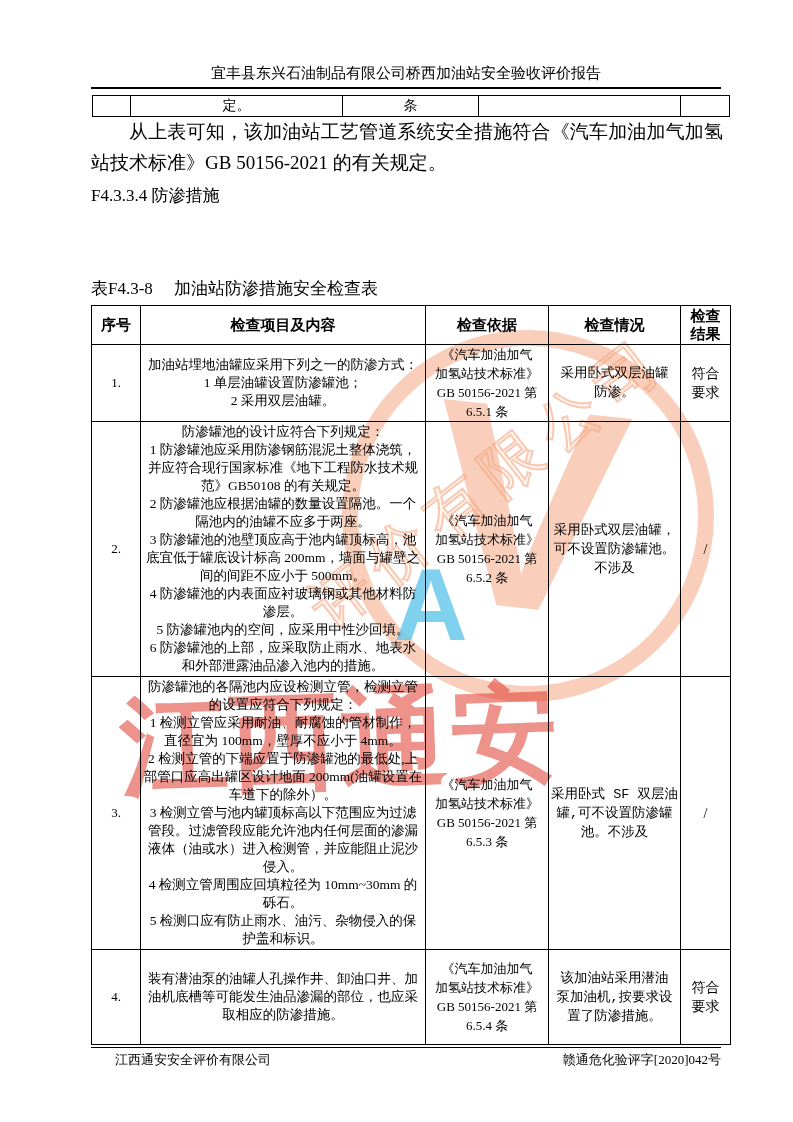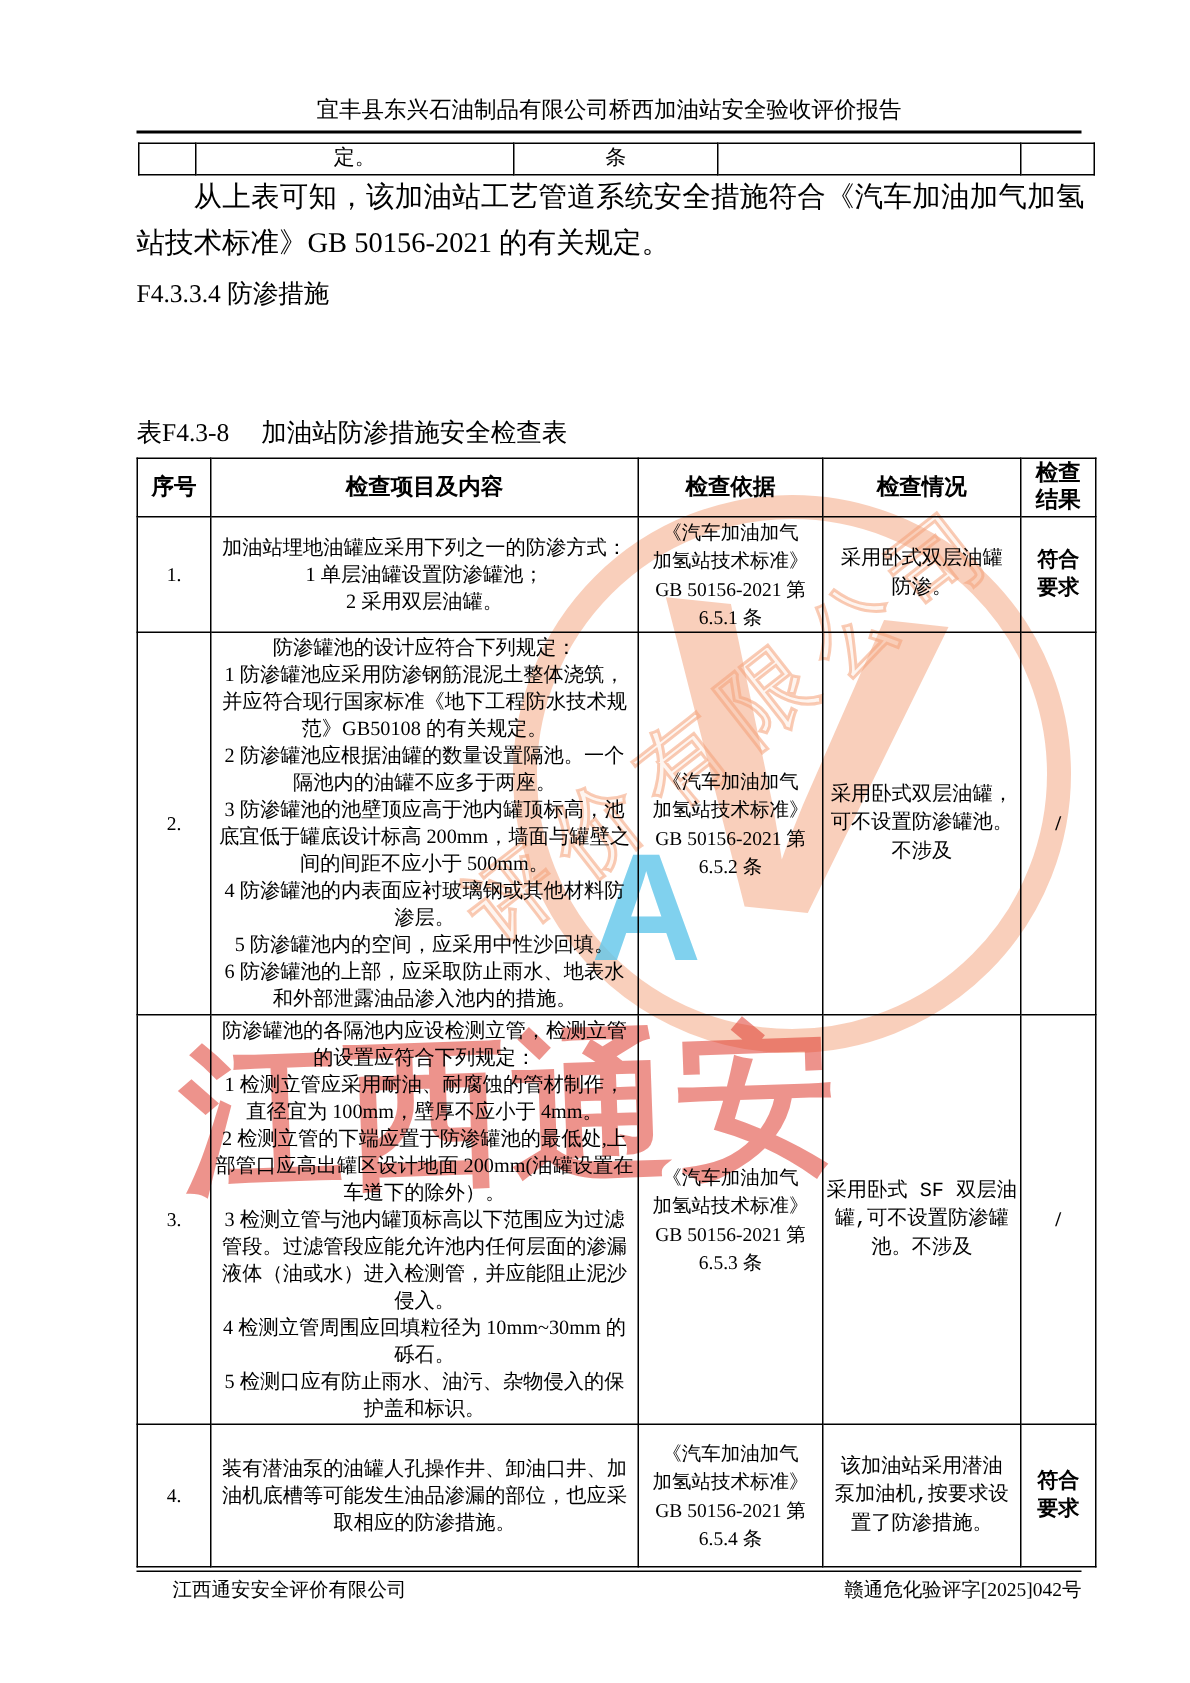--- a/index.html
+++ b/index.html
@@ -41,21 +41,21 @@
   
   .main-table{position:absolute;top:305px;left:91px;width:639px;border-collapse:collapse;table-layout:fixed;}
   .main-table th,.main-table td{border:1.5px solid #000;vertical-align:middle;}
   .main-table th{font-size:15px;font-weight:bold;text-align:center;padding:1px;line-height:18px;white-space:pre-line;}
   .main-table thead tr{height:39px;}
   .row-1{height:77px;} .row-2{height:253px;} .row-3{height:271px;} .row-4{height:95px;}
   td.c-no{font-size:13px;text-align:center;}
   td.c-content{font-size:13.5px;line-height:18px;text-align:center;white-space:pre-line;padding:1px 2px;}
   td.c-basis{font-size:13px;line-height:19px;text-align:center;white-space:pre-line;padding:0 2px;}
   td.c-situation{font-size:13.5px;line-height:19px;text-align:center;white-space:pre-line;padding:16px 2px;font-family:Liberation Mono, monospace;}
-  td.c-result{font-size:14px;line-height:19px;text-align:center;white-space:pre-line;padding:0;font-weight:bold;}
+  td.c-result{font-size:14px;line-height:19px;text-align:center;white-space:pre-line;padding:0;}
 
   
   .footer-rule{position:absolute;top:1047px;left:91px;width:630px;border-top:1.5px solid #000;height:0;}
   .page-footer{position:absolute;top:1051px;left:91px;width:630px;height:20px;font-size:13px;}
   .f-left{position:absolute;left:12px;top:0;margin-left:12px;}
   .f-center{position:absolute;left:0;width:100%;text-align:center;top:1px;font-size:12px;}
   .f-right{position:absolute;right:0;top:0;}
 </style>
 </head>
 <body>
@@ -179,17 +179,17 @@
 置了防渗措施。</td>
           <td class="c-result">符合
 要求</td>
         </tr>
       </tbody>
     </table>
 
     <div class="footer-rule"></div>
     <div class="page-footer">
       <span class="f-left">江西通安安全评价有限公司</span>
-      <span class="f-right">赣通危化验评字[2025]042号</span>
+      <span class="f-right">赣通危化验评字[2020]042号</span>
     </div>
 
   </div>
 </div>
 
 </body></html>

